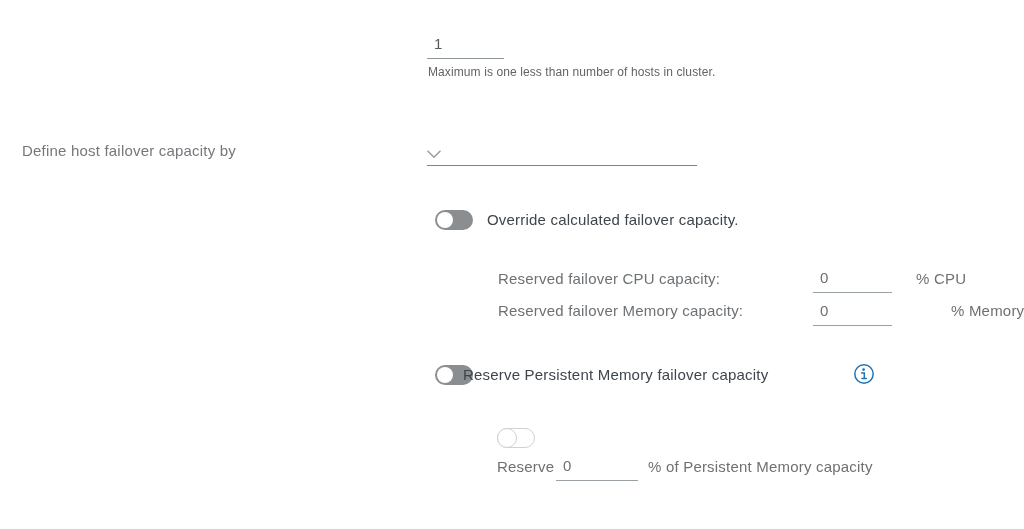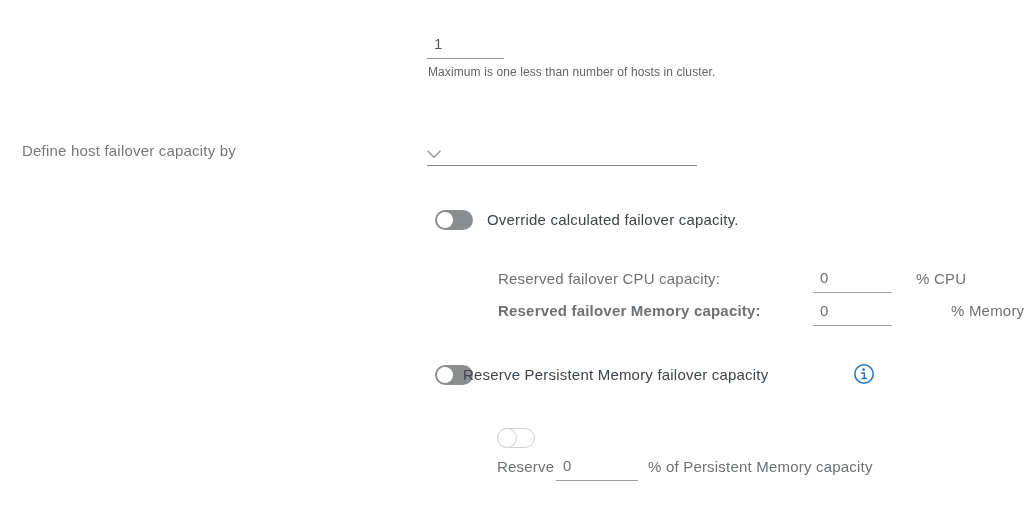--- a/index.html
+++ b/index.html
@@ -69,21 +69,21 @@
 
   <div class="toggle" style="left:435px; top:210px;">
     <div class="knob"></div>
   </div>
   <span class="abs dark" style="left:487px; top:211px;">Override calculated failover capacity.</span>
 
   <span class="abs gray" style="left:498px; top:270px;">Reserved failover CPU capacity:</span>
   <input class="abs line-input sub" style="left: 813px; top: 267px; width: 79px;" value="0">
   <span class="abs gray" style="left:903px; top:270px;margin-left:13px;">% CPU</span>
 
-  <span class="abs gray" style="left:498px; top:302px;font-weight:bold;">Reserved failover Memory capacity:</span>
+  <span class="abs gray" style="left:498px; top:302px;">Reserved failover Memory capacity:</span>
   <input class="abs line-input sub" style="left: 813px; top: 300px; width: 79px;" value="0">
   <span class="abs gray" style="left:903px; top:302px;margin-left:48px;">% Memory</span>
 
   <div class="toggle" style="left:435px; top:365px;">
     <div class="knob"></div>
   </div>
   <span class="abs dark" style="left:463px; top:366px;">Reserve Persistent Memory failover capacity</span>
   <span class="info-icon" style="left:853px; top:363px;">
     <svg width="22" height="22" viewBox="0 0 22 22">
       <circle cx="11" cy="11" r="9.2" fill="none" stroke="#2274b5" stroke-width="1.5"></circle>

